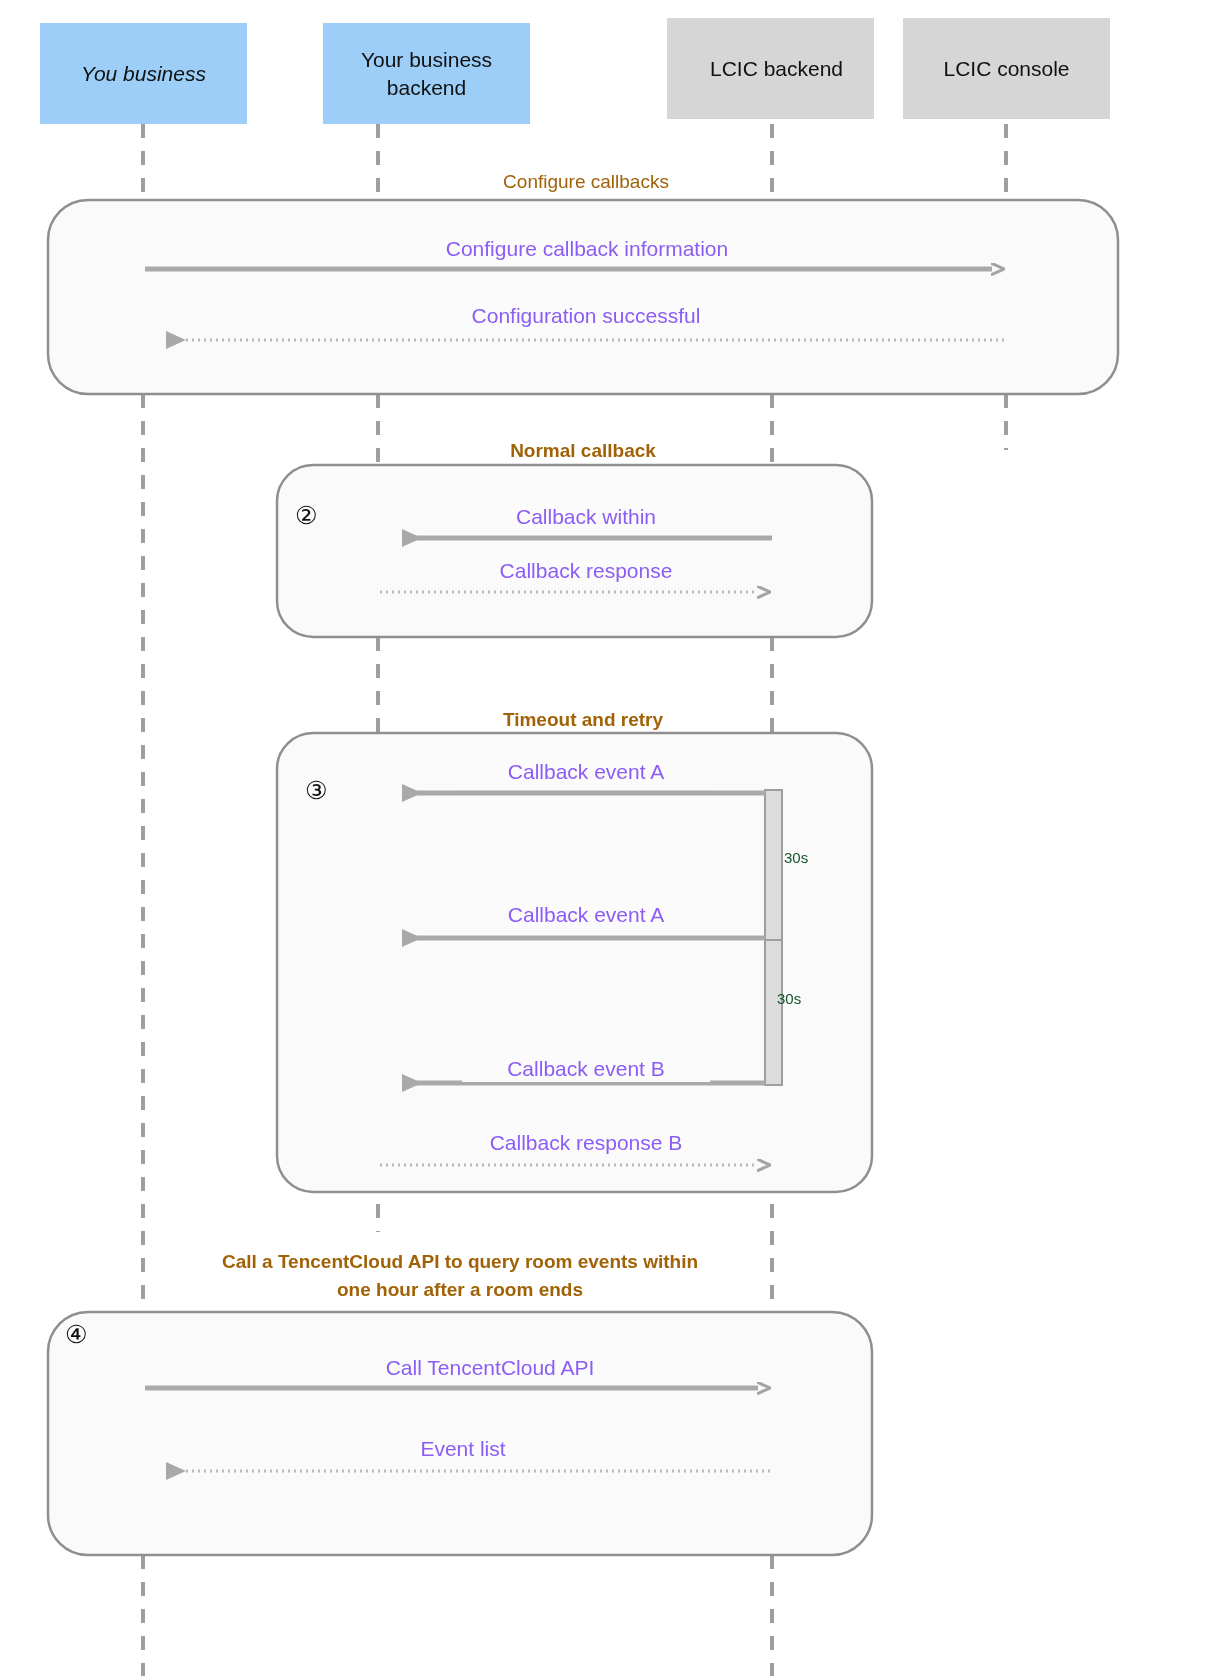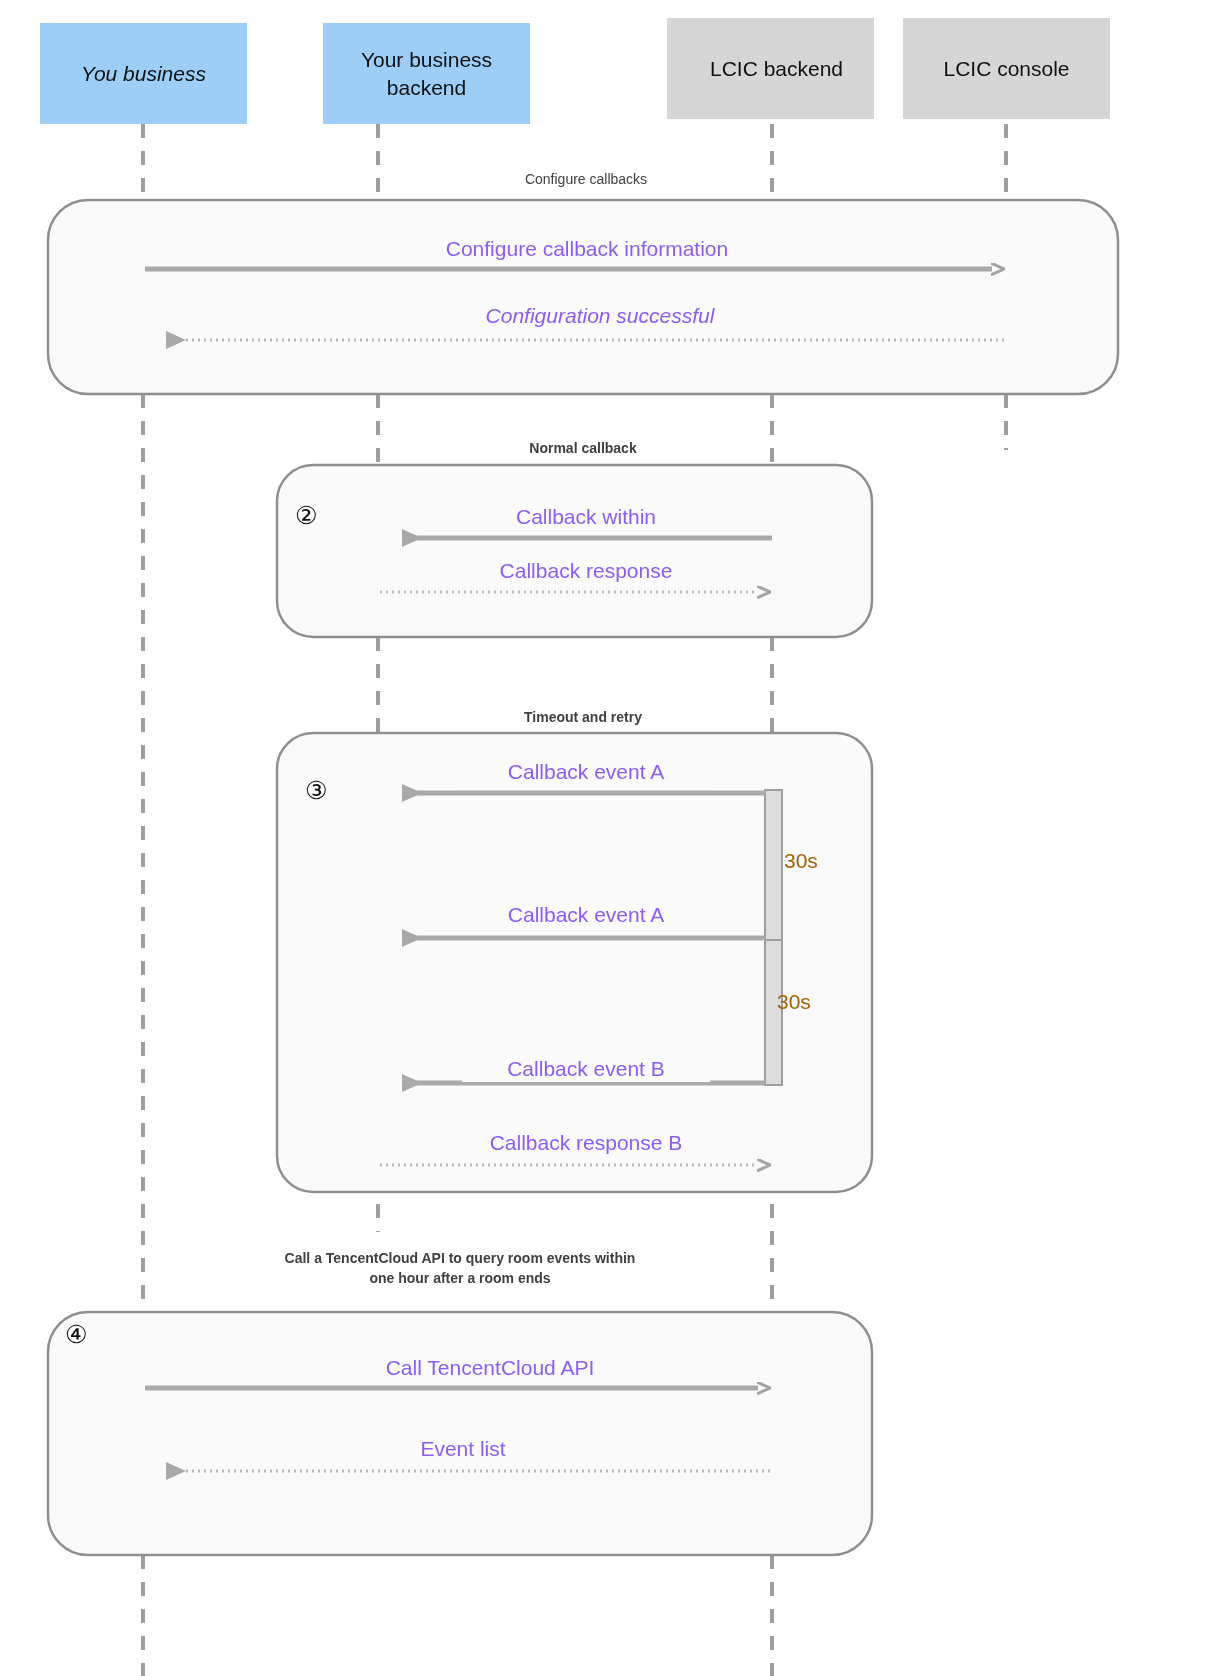--- a/index.html
+++ b/index.html
@@ -25,22 +25,22 @@
     box-sizing:border-box;
     padding:2px 6px;
   }
   .pbox.blue{background:#9ccef7;}
   .pbox.gray{background:#d6d6d6;}
 
   
   .frag-title{
     position:absolute;
     text-align:center;
-    font-size:14px;
-    color:#404040;
+    font-size:19px;
+    color:#a16207;
     line-height:1.3;
   }
   .frag-title.bold{font-weight:bold;}
 
   
   .stepnum{
     position:absolute;
     font-size:25px;
     color:#111;
     line-height:1;
@@ -53,22 +53,22 @@
     font-size:21px;
     color:#8b5cf6;
     background:#fbfbfb;
     white-space:nowrap;
     line-height:1.25;
   }
 
   
   .dur{
     position:absolute;
-    font-size:21px;
-    color:#a16207;
+    font-size:15px;
+    color:#14532d;
     line-height:1;
   }
 </style>
 </head>
 <body>
 
 <div id="stage">
 
   <svg id="svgroot" viewBox="0 0 1216 1676" xmlns="http://www.w3.org/2000/svg">
     <defs>
@@ -149,21 +149,21 @@
   </div>
 
   <div class="frag-title bold" style="left:383px;top:708px;width:400px;">Timeout and retry</div>
 
   <div class="stepnum" style="left:295px;top:503px;">②</div>
   <div class="stepnum" style="left:305px;top:778px;">③</div>
   <div class="stepnum" style="left:65px;top:1322px;">④</div>
 
   <div class="msg" style="left:421px;top:236px;width:332px;">Configure callback information</div>
 
-  <div class="msg" style="left:460px;top:303px;width:280px;font-style:italic;">Configuration successful</div>
+  <div class="msg" style="left:446px;top:303px;width:280px;">Configuration successful</div>
 
   <div class="msg" style="left:470px;top:504px;width:232px;">Callback within</div>
 
   <div class="msg" style="left:455px;top:558px;width:262px;">Callback response</div>
 
   <div class="msg" style="left:462px;top:759px;width:248px;">Callback event A</div>
 
   <div class="msg" style="left:462px;top:902px;width:248px;">Callback event A</div>
 
   <div class="msg" style="left:462px;top:1056px;width:248px;">Callback event B</div>

